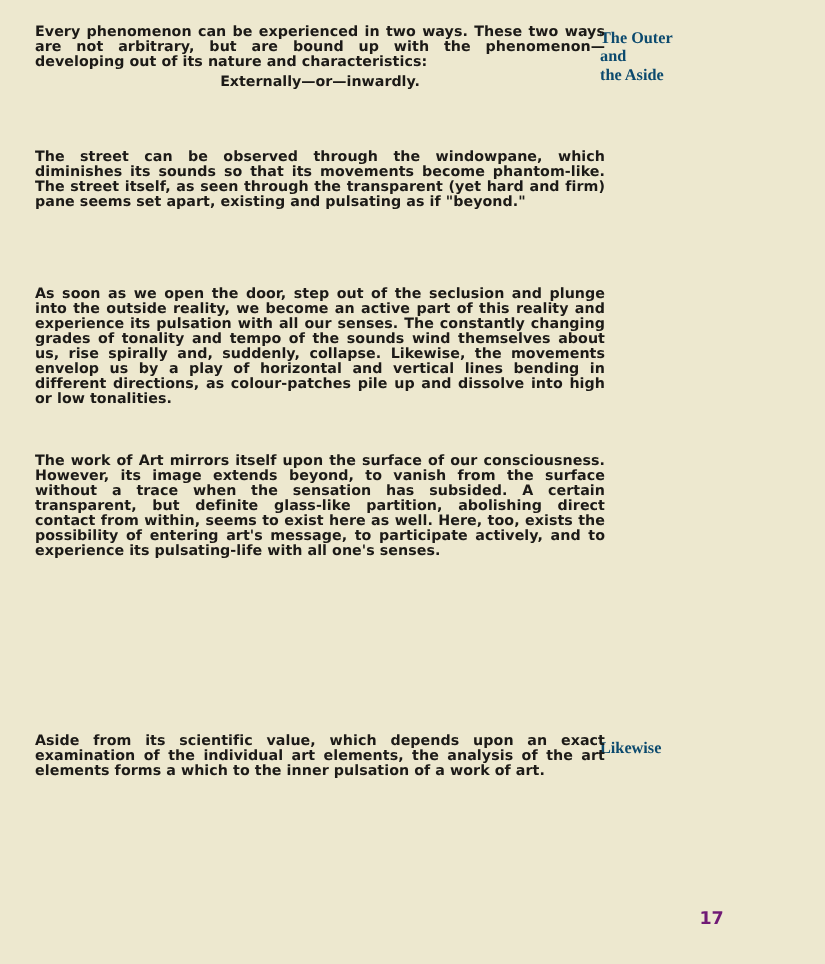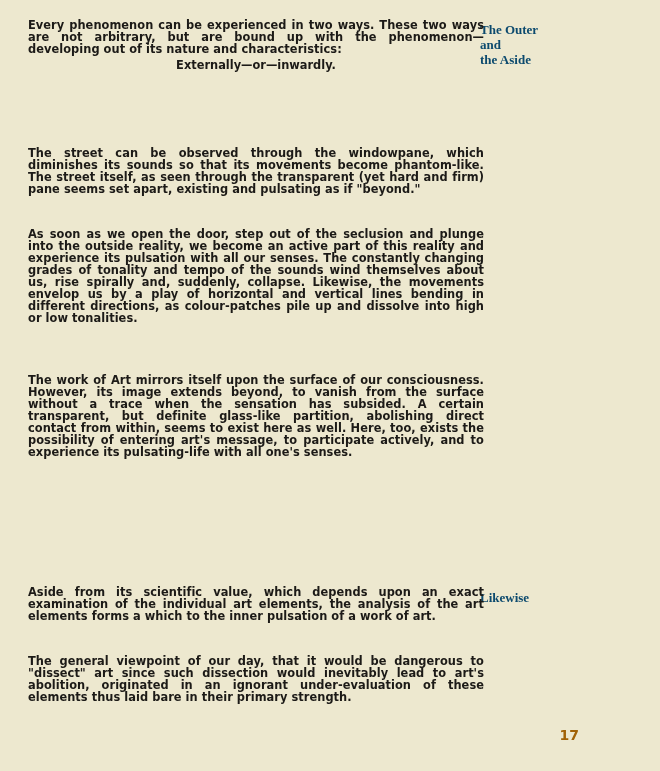--- a/index.html
+++ b/index.html
@@ -51,26 +51,26 @@
     }
     .side-heading span { display: block; }
     #sec1-heading { left: 480px; top: 22px; width: 99px; }
     #sec2-heading { left: 480px; top: 590px; width: 99px; }
     #page-number {
       position: absolute;
       left: 480px; top: 727px; width: 99px;
       text-align: right;
       font-weight: bold;
       font-size: 14px;
-      color: #a16207;
+      color: #701a75;
     }
     #p1 { top: 19px; }
-    #p2 { top: 119px; margin-top: 28px; }
+    #p2 { top: 119px; }
     #p3 { top: 228px; }
-    #p4 { top: 374px; }
+    #p4 { top: 362px; }
     #p5 { top: 586px; }
     #p6 { top: 655px; }
   </style>
 </head>
 <body>
 
 <div class="page">
 
   <div class="side-heading" id="sec1-heading">
     <span>The Outer</span>
@@ -85,16 +85,15 @@
 
   <p class="para main-col" id="p2">The street can be observed through the windowpane, which diminishes its sounds so that its movements become phantom-like. The street itself, as seen through the transparent (yet hard and firm) pane seems set apart, existing and pulsating as if "beyond."</p>
   <p class="para main-col" id="p3">As soon as we open the door, step out of the seclusion and plunge into the outside reality, we become an active part of this reality and experi­ence its pulsation with all our senses. The constantly changing grades of tonality and tempo of the sounds wind themselves about us, rise spirally and, suddenly, collapse. Likewise, the movements envelop us by a play of horizontal and vertical lines bending in different directions, as colour-patches pile up and dissolve into high or low tonalities.</p>
   <p class="para main-col" id="p4">The work of Art mirrors itself upon the surface of our consciousness. How­ever, its image extends beyond, to vanish from the surface without a trace when the sensation has subsided. A certain transparent, but definite glass-like partition, abolishing direct contact from within, seems to exist here as well. Here, too, exists the possibility of entering art's message, to par­ticipate actively, and to experience its pulsating-life with all one's senses.</p>
 
   <div class="side-heading" id="sec2-heading">
     <span>Likewise</span>
   </div>
 
   <p class="para main-col" id="p5">Aside from its scientific value, which depends upon an exact examination of the individual art elements, the analysis of the art elements forms a which to the inner pulsation of a work of art.</p>
-  <p class="para main-col" id="p6">The general viewpoint of our day, that it would be dangerous to "dissect" art since such dissection would inevitably lead to art's abolition, originated in an ignorant under-evaluation of these elements thus laid bare in their primary strength.</p>
 
   <div id="page-number">17</div>
 </div>
 
 </body></html>

